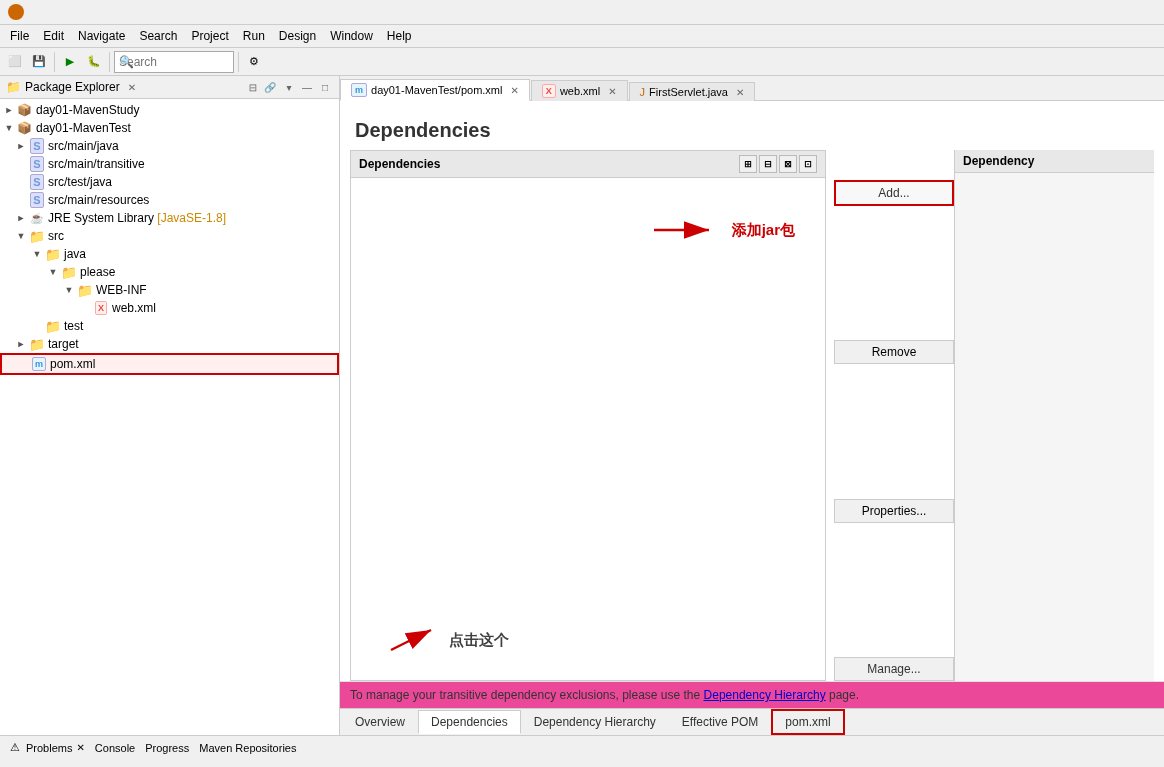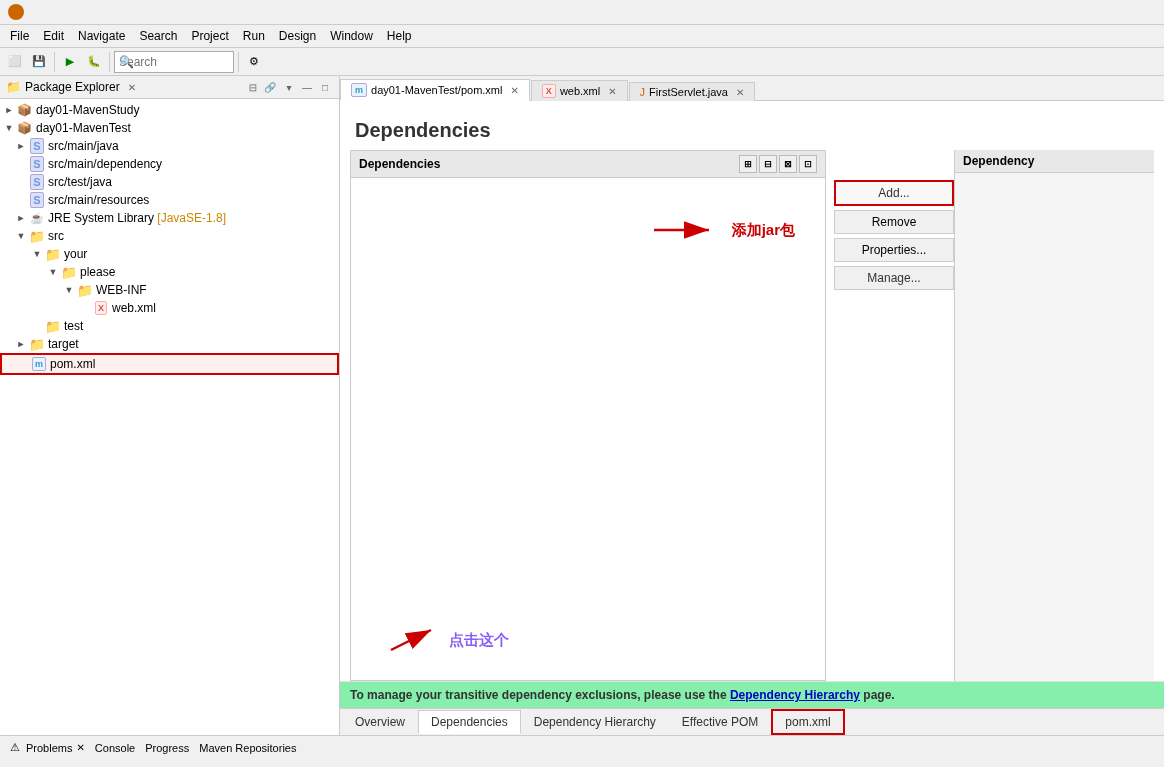--- a/index.html
+++ b/index.html
@@ -270,20 +270,21 @@
       align-items: center;
       gap: 8px;
     }
     
     #dep-right {
       width: 120px;
       display: flex;
       flex-direction: column;
       gap: 4px;
       padding-top: 30px;
+      justify-content: space-between;
     }
     
     .dep-action-btn {
       padding: 4px 8px;
       border: 1px solid #ccc;
       background: #f0f0f0;
       cursor: pointer;
       font-size: 12px;
       text-align: center;
       color: #333;
@@ -306,22 +307,21 @@
       font-size: 12px;
       border-bottom: 1px solid #ccc;
     }
     
     
     #bottom-message {
       padding: 6px 10px;
       font-size: 12px;
       color: #333;
       border-top: 1px solid #e0e0e0;
-      background: #86efac;
-      font-weight: bold;
+      background: #ec4899;
     }
     .dep-link { color: #0000cc; text-decoration: underline; cursor: pointer; }
     
     
     #bottom-tabs {
       background: #f0f0f0;
       border-top: 1px solid #ccc;
       display: flex;
       align-items: center;
       padding: 0 2px;
@@ -429,21 +429,21 @@
           <span class="tree-icon">
             <span style="color:#6a9fd8; font-size:11px; font-weight:bold; background:#ddf; padding:1px 2px; border:1px solid #aac; border-radius:2px;">S</span>
           </span>
           <span>src/main/java</span>
         </div>
         <div class="tree-item tree-indent-1">
           <span class="expand-arrow"> </span>
           <span class="tree-icon">
             <span style="color:#6a9fd8; font-size:11px; font-weight:bold; background:#ddf; padding:1px 2px; border:1px solid #aac; border-radius:2px;">S</span>
           </span>
-          <span>src/main/dependency</span>
+          <span>src/main/transitive</span>
         </div>
         <div class="tree-item tree-indent-1">
           <span class="expand-arrow"> </span>
           <span class="tree-icon">
             <span style="color:#6a9fd8; font-size:11px; font-weight:bold; background:#ddf; padding:1px 2px; border:1px solid #aac; border-radius:2px;">S</span>
           </span>
           <span>src/test/java</span>
         </div>
         <div class="tree-item tree-indent-1">
           <span class="expand-arrow"> </span>
@@ -464,21 +464,21 @@
           <span class="tree-icon">
             <span style="color:#dcb65a; font-size:13px;">📁</span>
           </span>
           <span>src</span>
         </div>
         <div class="tree-item tree-indent-2">
           <span class="expand-arrow">▼</span>
           <span class="tree-icon">
             <span style="color:#dcb65a; font-size:13px;">📁</span>
           </span>
-          <span>your</span>
+          <span>java</span>
         </div>
         <div class="tree-item tree-indent-3">
           <span class="expand-arrow">▼</span>
           <span class="tree-icon">
             <span style="color:#dcb65a; font-size:13px;">📁</span>
           </span>
           <span>please</span>
         </div>
         <div class="tree-item tree-indent-4">
           <span class="expand-arrow">▼</span>
@@ -571,21 +571,21 @@
 
                 <div class="click-annotation">
                   <svg width="60" height="40">
                     <defs>
                       <marker id="arrowhead2" markerWidth="10" markerHeight="7" refX="10" refY="3.5" orient="auto">
                         <polygon points="0 0, 10 3.5, 0 7" fill="#cc0000"></polygon>
                       </marker>
                     </defs>
                     <line x1="10" y1="30" x2="50" y2="10" stroke="#cc0000" stroke-width="2.5" marker-end="url(#arrowhead2)"></line>
                   </svg>
-                  <span style="color:#8b5cf6; font-weight:bold; font-size:15px;">点击这个</span>
+                  <span style="color:#404040; font-weight:bold; font-size:15px;">点击这个</span>
                 </div>
               </div>
             </div>
           </div>
 
           <div id="dep-right">
             <button class="dep-action-btn add-btn">Add...</button>
             <button class="dep-action-btn" disabled="">Remove</button>
             <button class="dep-action-btn" disabled="">Properties...</button>
             <button class="dep-action-btn">Manage...</button>

